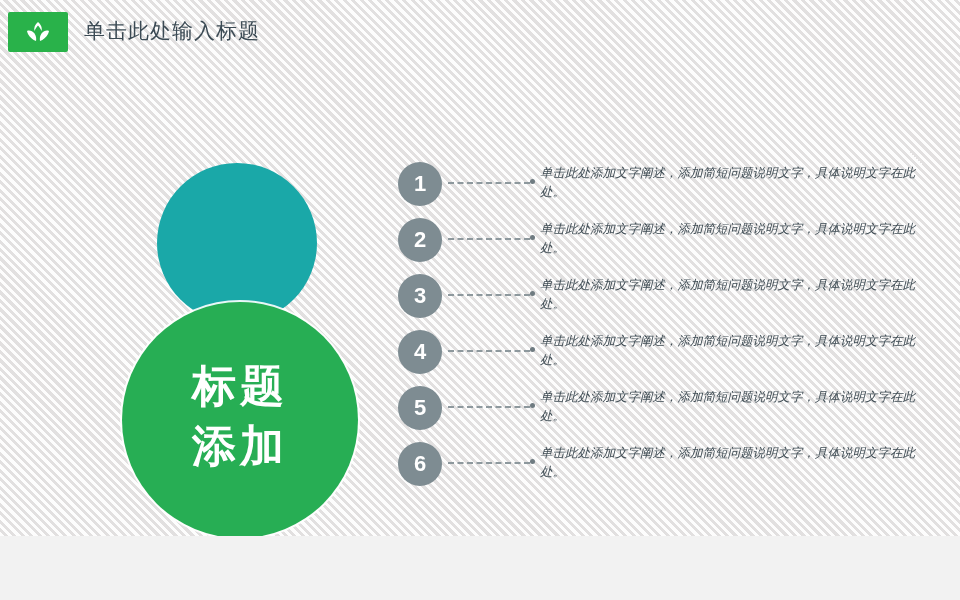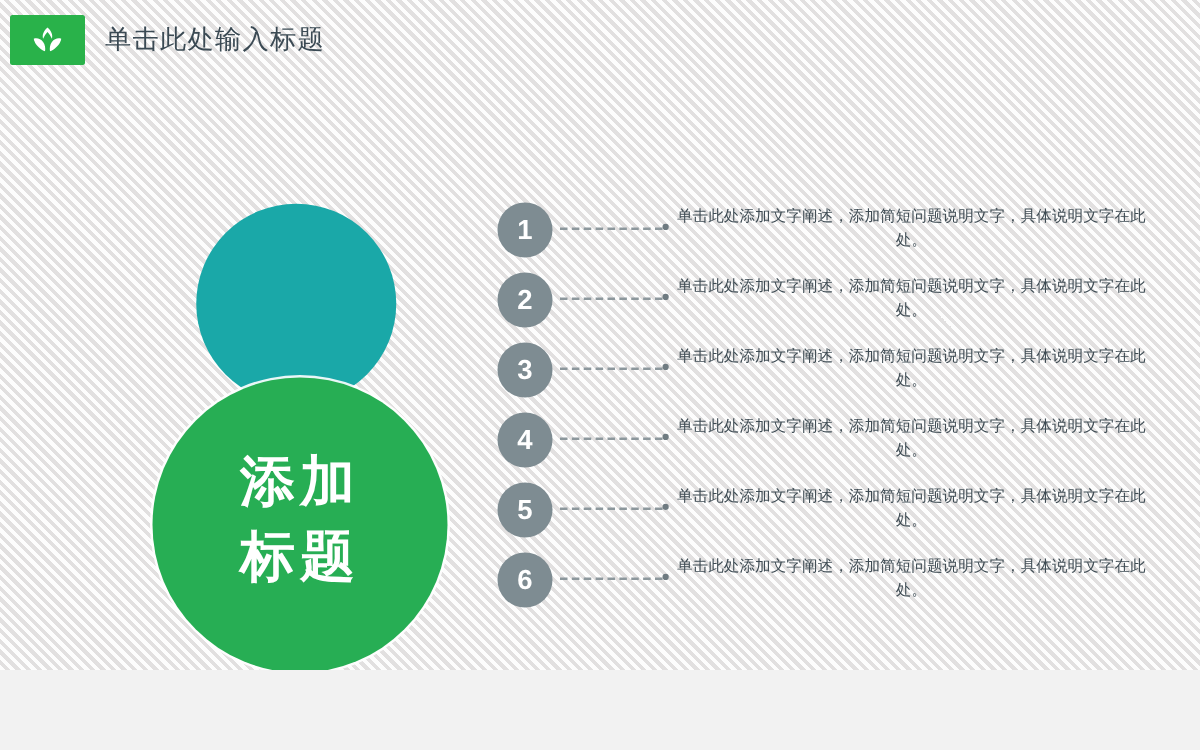--- a/index.html
+++ b/index.html
@@ -128,21 +128,21 @@
     background: #6f7b81;
   }
   .row-text {
     position: absolute;
     left: 142px;
     top: 2px;
     width: 378px;
     font-size: 12.5px;
     color: #3f4c54;
     line-height: 19px;
-    text-align: center;
+    font-style: italic;
   }
 </style>
 </head>
 <body>
 
 <div id="slide">
 
   <div id="header-bar">
     <div id="logo-badge">
       <svg width="26" height="24" viewBox="0 0 26 24">
@@ -151,22 +151,22 @@
         <path d="M24 11 C21.5 10 18.5 11 16.5 13.5 C15 15.5 14.5 18.5 15 21 C18 20 21.5 17 23 14 C23.6 12.8 23.9 11.8 24 11 Z" fill="#ffffff"></path>
       </svg>
     </div>
     <div id="header-title">单击此处输入标题</div>
   </div>
 
   <div id="circle-top"></div>
 
   <div id="circle-bottom">
     <div id="circle-bottom-label">
+      <div>标题</div>
       <div>添加</div>
-      <div>标题</div>
     </div>
   </div>
 
   <div id="list">
 
     <div class="row">
       <div class="num-circle">1</div>
       <div class="dots"></div>
       <div class="dot-end"></div>
       <div class="row-text">单击此处添加文字阐述，添加简短问题说明文字，具体说明文字在此处。</div>

